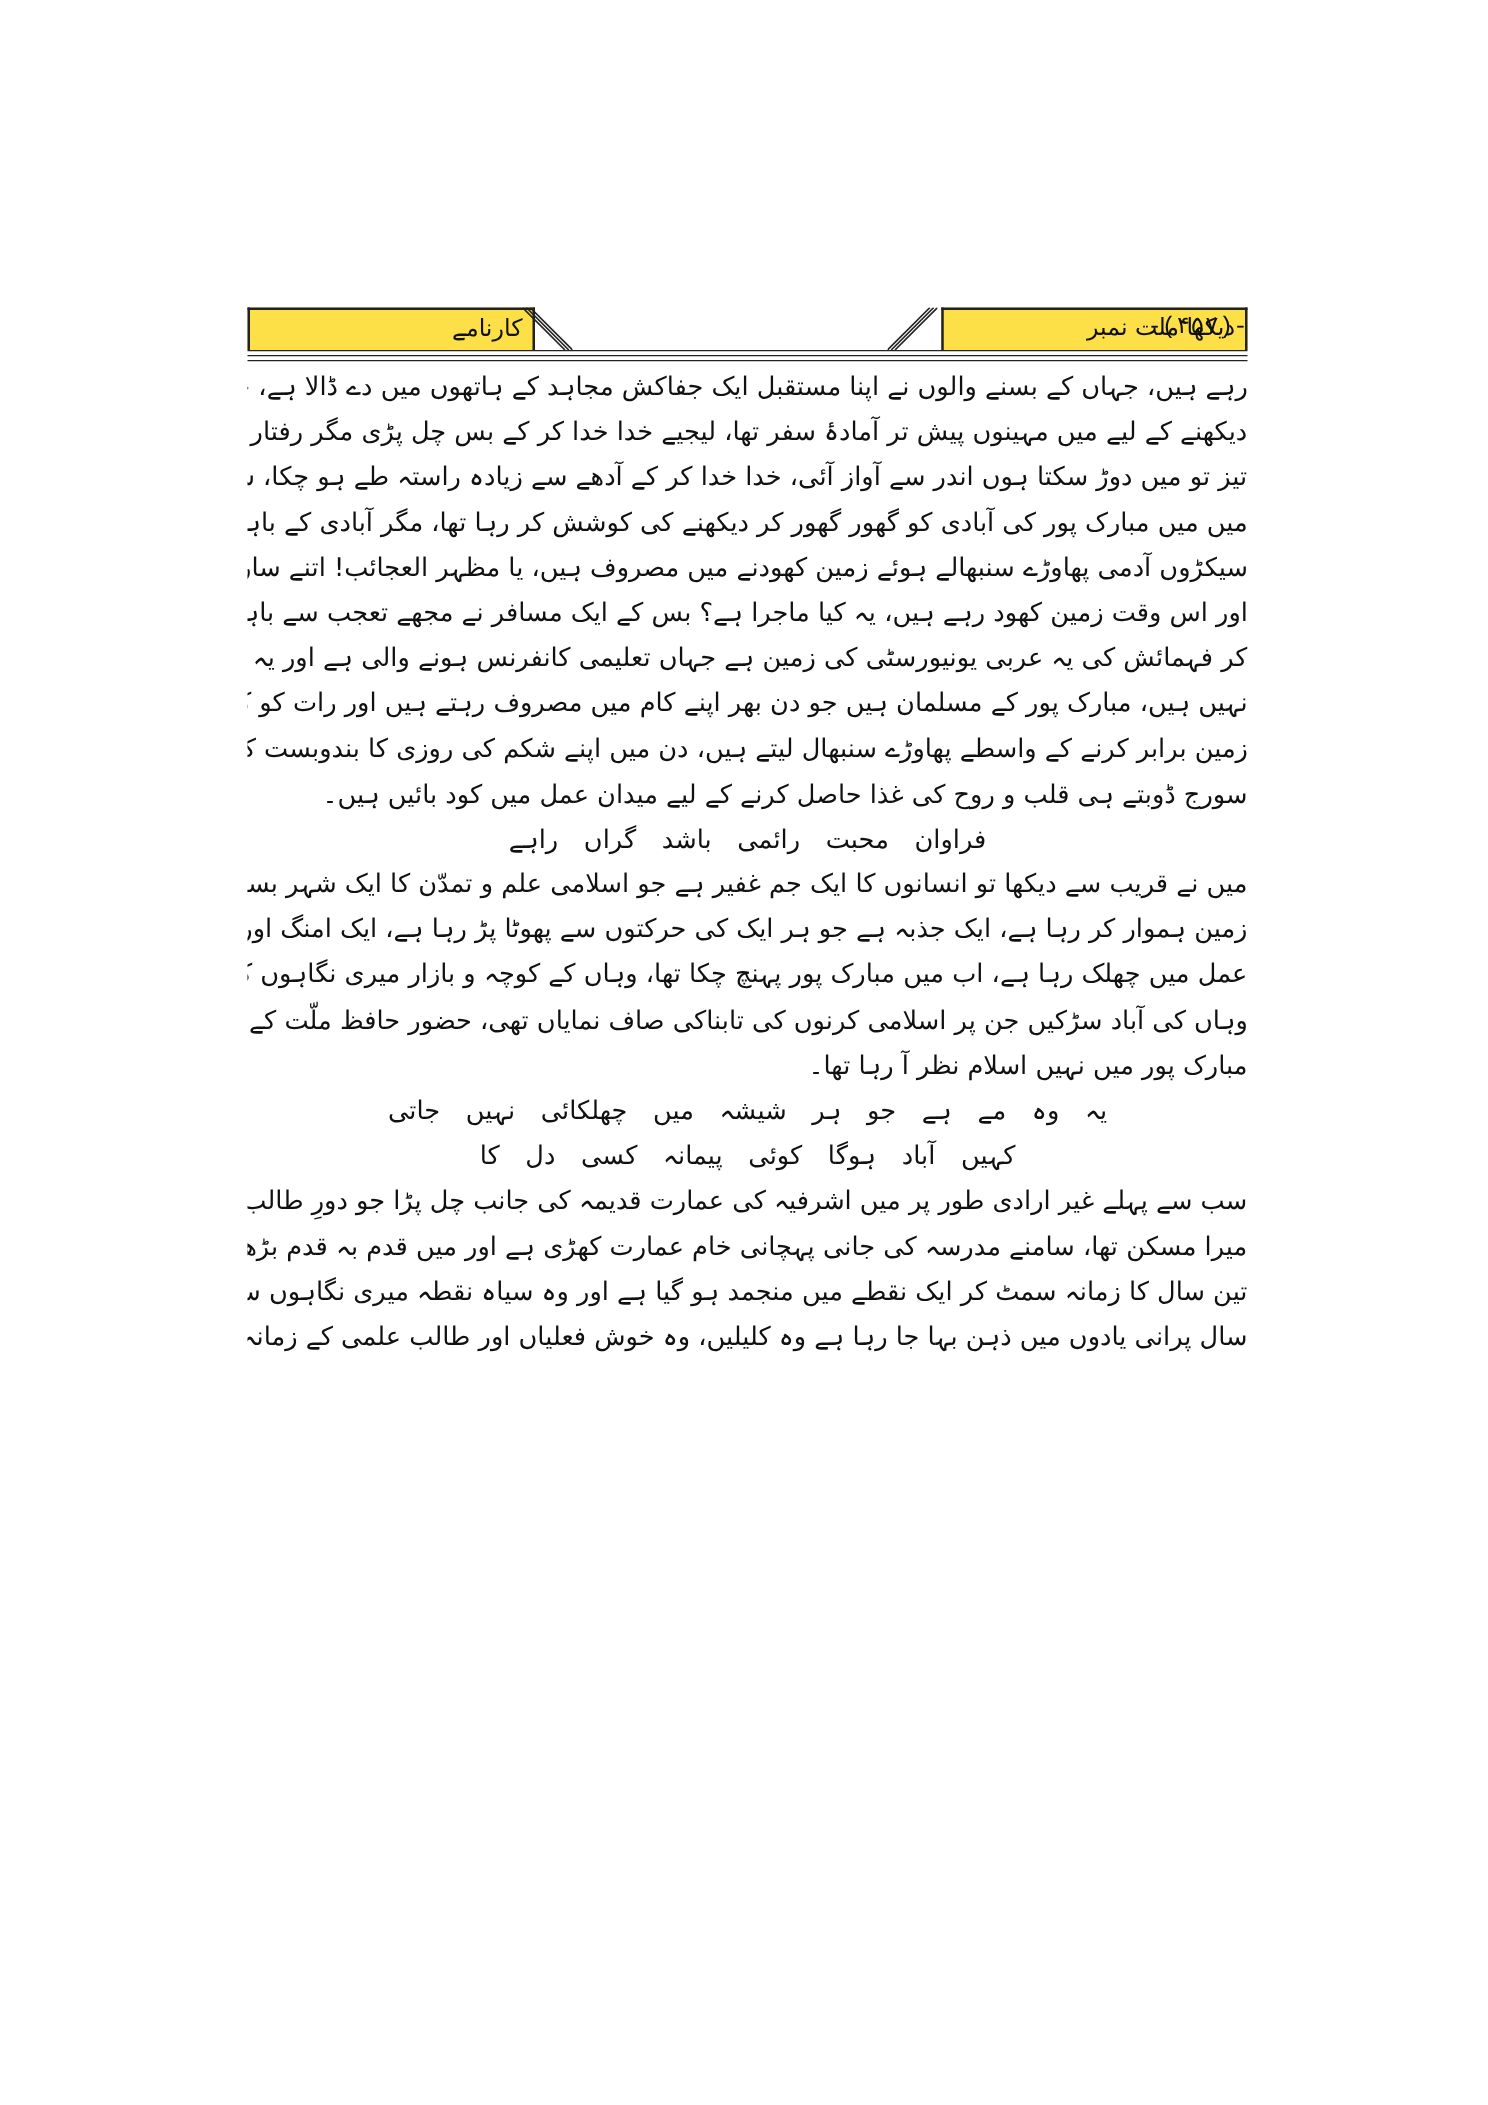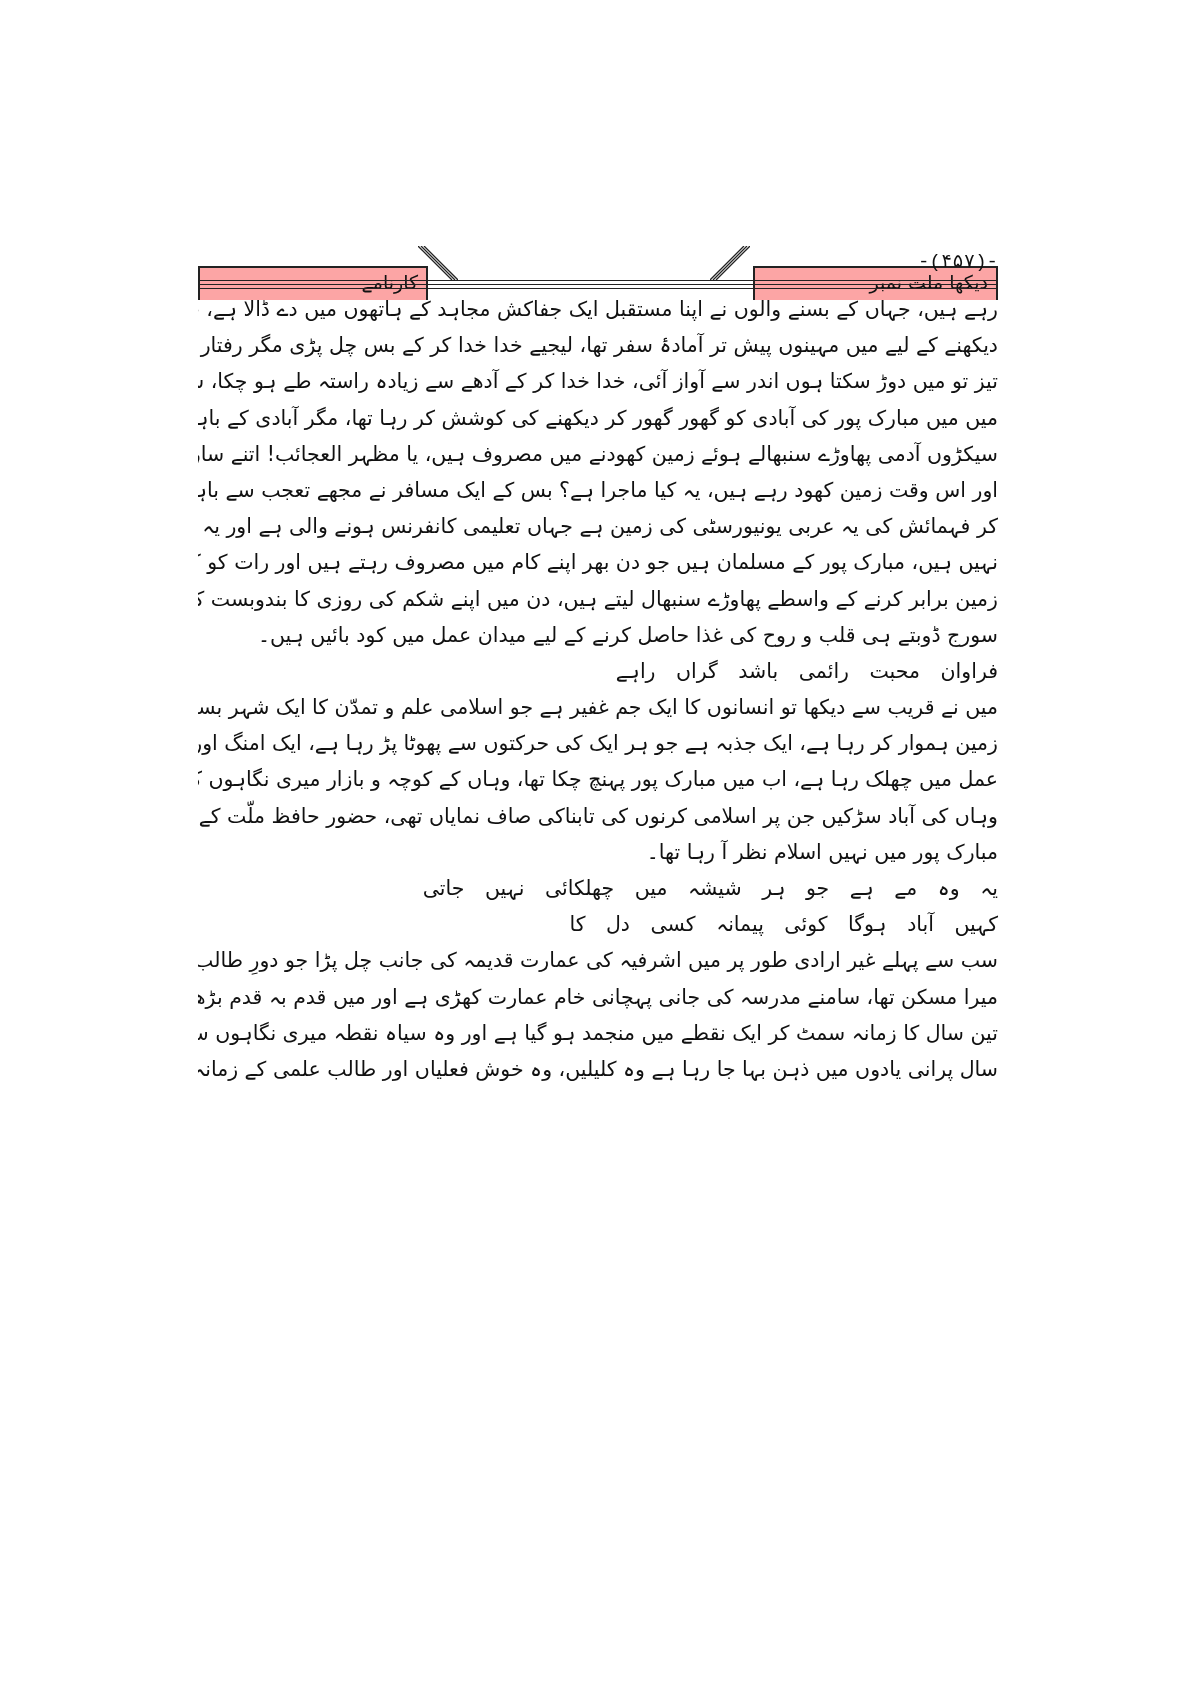--- a/index.html
+++ b/index.html
@@ -1,39 +1,39 @@
 <!DOCTYPE html>
 <html><head>
 <meta charset="utf-8">
 <style>
   html, body { margin: 0; padding: 0; background: #ffffff; }
   body { width: 1190px; height: 1684px; position: relative; overflow: hidden; color: #111; }
   .page { position: absolute; left: 0; top: 0; width: 1190px; height: 1684px; background: #fff; }
 
   
   .header { position: absolute; left: 198px; top: 246px; width: 800px; height: 34px; }
-  .hbox { position: absolute; top: 0; height: 34px; border: 2px solid #222; border-bottom: none; background: #fca5a5; box-sizing: border-box; margin-top: 20px; }
+  .hbox { position: absolute; top: 0; height: 34px; border: 2px solid #222; border-bottom: none; background: #fde047; box-sizing: border-box; }
   .hbox-right { right: 0; width: 245px; border-right: 2px solid #222; }
   .hbox-left { left: 0; width: 230px; }
   .htext { position: absolute; top: 3px; font-family: "DejaVu Sans", sans-serif; font-size: 19px; direction: rtl; white-space: nowrap; }
   .htext-right { right: 8px; }
   .htext-left { right: 8px; }
   .hnum { position: absolute; left: 0; right: 0; top: 3px; text-align: right; font-family: Liberation Mono, monospace; font-size: 19px; direction: rtl; }
   .hrule { position: absolute; left: 198px; width: 800px; height: 0; border-top: 1.5px solid #222; }
   .hrule.r1 { top: 280px; }
   .hrule.r2 { top: 284px; }
   .hrule.r3 { top: 288px; }
   .diag { position: absolute; top: 246px; width: 40px; height: 34px; }
 
   
   .body-text { position: absolute; left: 198px; top: 291px; width: 800px; direction: rtl;
     font-family: "DejaVu Sans", sans-serif; font-size: 20.5px; line-height: 36.2px; }
   .line { display: block; text-align: justify; text-align-last: justify; white-space: nowrap; overflow: hidden; height: 36.2px; }
   .line.last { text-align-last: right; }
-  .verse { display: block; white-space: nowrap; height: 36.2px; word-spacing: 14px; }
+  .verse { display: block; text-align: center; white-space: nowrap; height: 36.2px; word-spacing: 14px; }
 </style>
 </head>
 <body>
 
 <div class="page">
 
   <div class="header">
     <div class="hbox hbox-right">
       <span class="htext htext-right">دیکھا ملت نمبر</span>
     </div>

